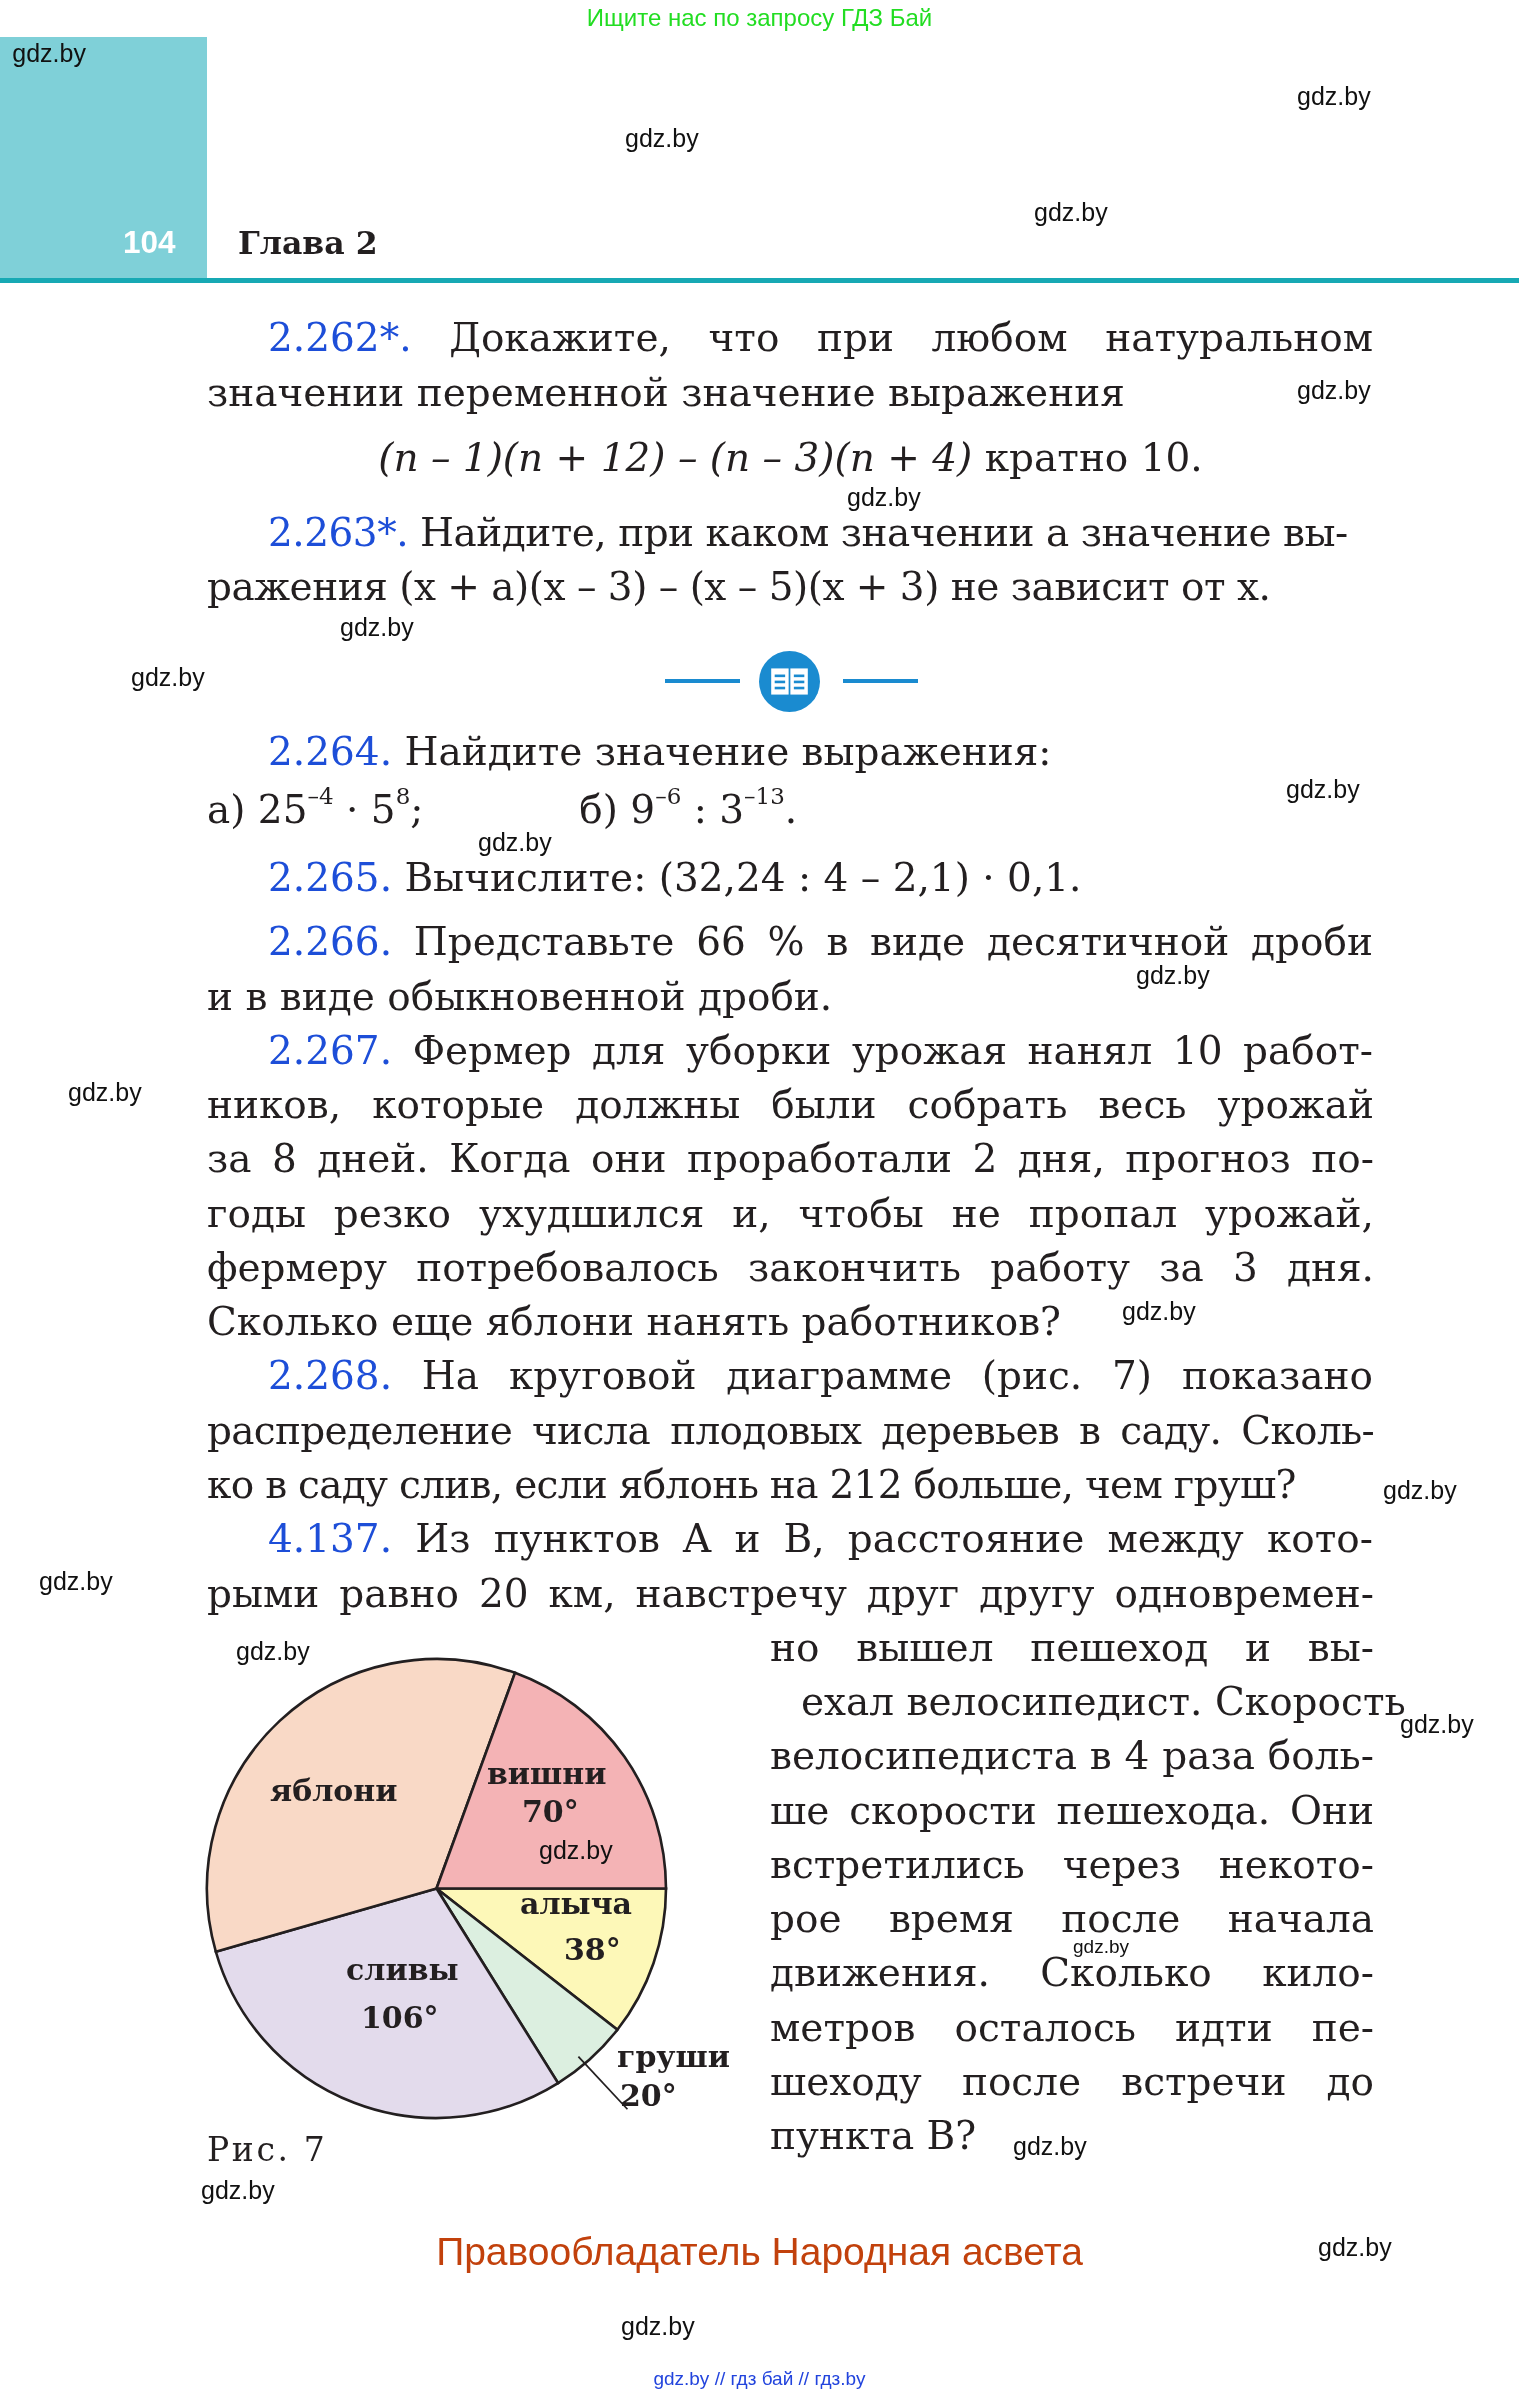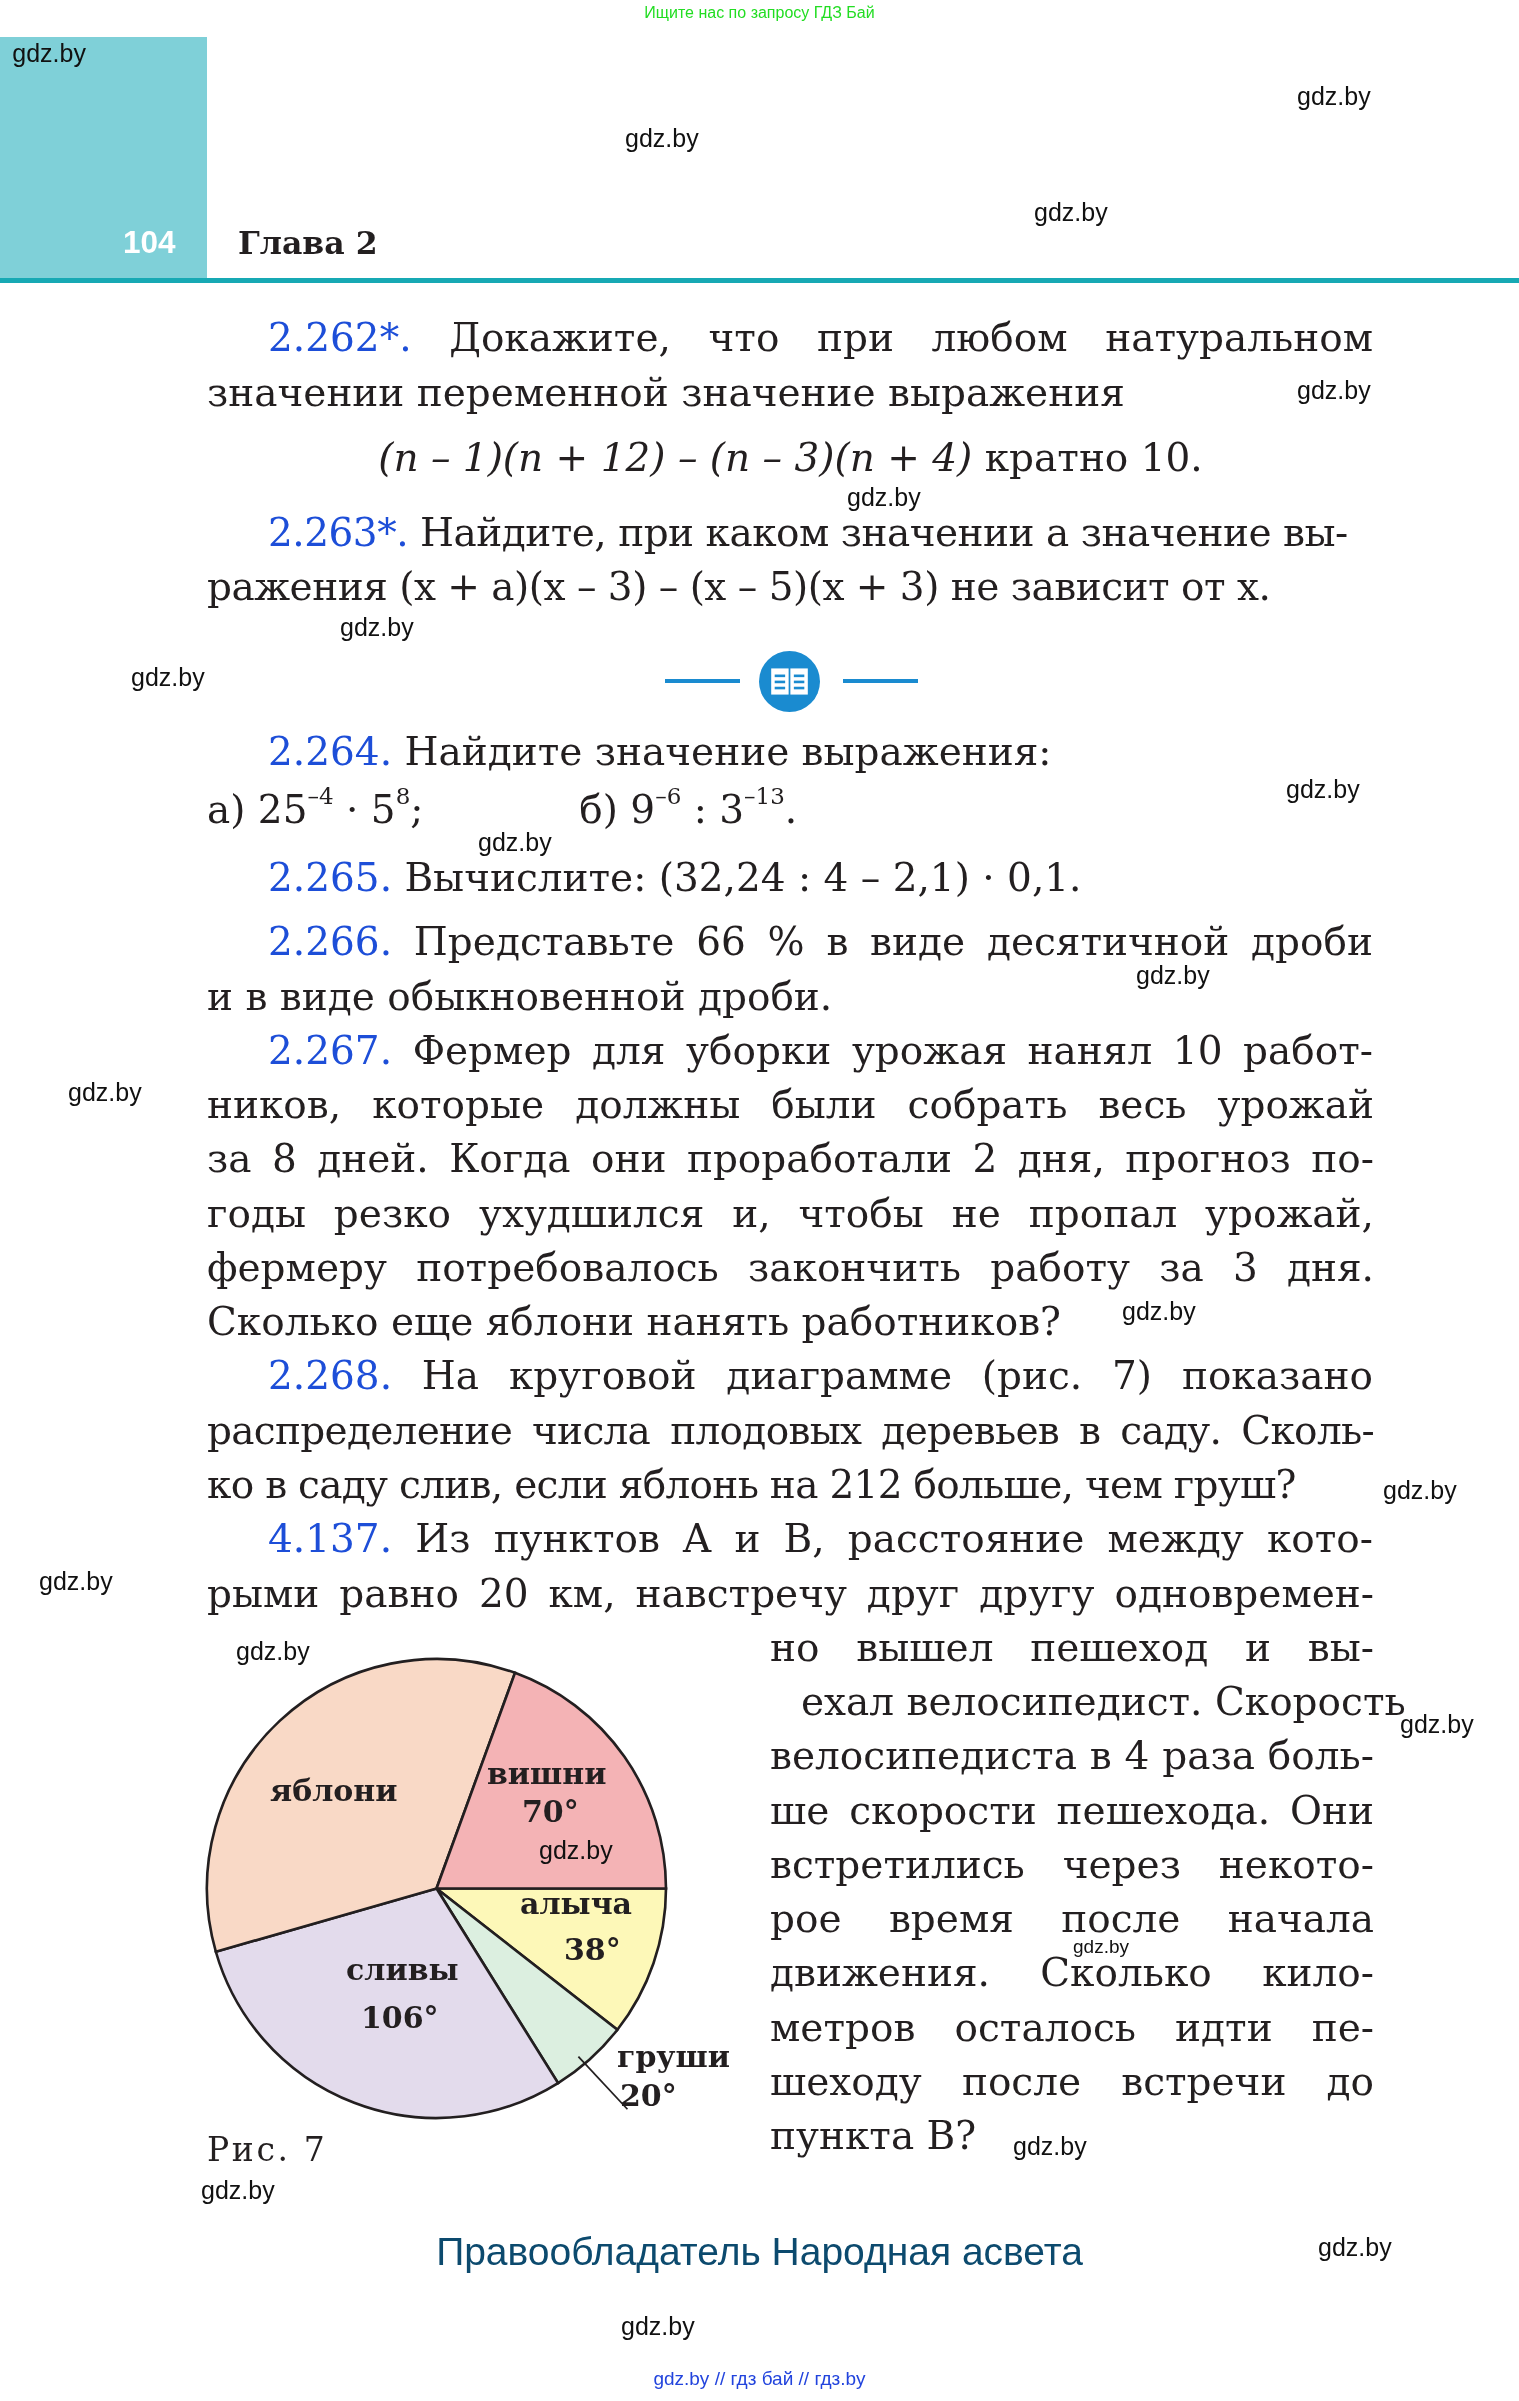--- a/index.html
+++ b/index.html
@@ -1,34 +1,34 @@
 <!DOCTYPE html>
 <html style="font-size:14px"><head>
 <meta charset="utf-8">
 <style>
   html, body { margin:0; padding:0; }
   body { width:1519px; height:2401px; position:relative; background:#ffffff; overflow:hidden;
          font-family:"DejaVu Serif", serif; color:#231f20; }
   .abs { position:absolute; }
   .banner { left:0; width:1519px; top:3.5px; text-align:center; font-family:"Liberation Sans", sans-serif;
-            font-size:16px; color:#22dd22; }
+            font-size:24px; color:#22dd22; }
   .teal-block { left:0; top:37px; width:207px; height:243px; background:#7fd0d8; }
   .teal-rule { left:0; top:278px; width:1519px; height:5.3px; background:#17a9b4; }
   .page-num { left:123px; top:224px; font-family:"Liberation Sans", sans-serif; font-weight:bold; font-size:31.5px; color:#ffffff; }
   .chapter { left:238px; top:224px; font-family:"DejaVu Serif", serif; font-weight:bold; font-size:31.5px; color:#231f20; }
   .wm { font-family:"Liberation Sans", sans-serif; font-size:25px; color:#111; white-space:nowrap; }
   .line { position:absolute; left:207px; width:1167px; font-size:39px; line-height:54px; white-space:nowrap; }
   .just { text-align:justify; text-align-last:justify; }
   .num { color:#1d4ed8; font-weight:normal;margin-top:24px; }
   .it { font-style:italic; }
   sup { font-size:23px; vertical-align:19px; line-height:0; }
   .center { text-align:center; }
   .rcol { position:absolute; left:770px; width:604px; font-size:39px; line-height:54px; white-space:nowrap; }
   .footer-pink { left:0; width:1519px; top:2230px; text-align:center; font-family:"Liberation Sans", sans-serif;
-                 font-size:39px; color:#0c4a6e; }
+                 font-size:39px; color:#c2410c; }
   .footer-links { left:0; width:1519px; top:2368px; text-align:center; font-family:"Liberation Sans", sans-serif;
                   font-size:19px; color:#2244dd; }
   .pie-label { position:absolute; font-family:"DejaVu Serif", serif; font-weight:bold; font-size:30px; color:#231f20; white-space:nowrap; }
   .fig-cap { left:207px; top:2118px; font-size:33px; letter-spacing:2.6px;margin-top:12px; }
 </style>
 </head>
 <body>
 
 <div class="abs banner">Ищите нас по запросу ГДЗ Бай</div>
 

